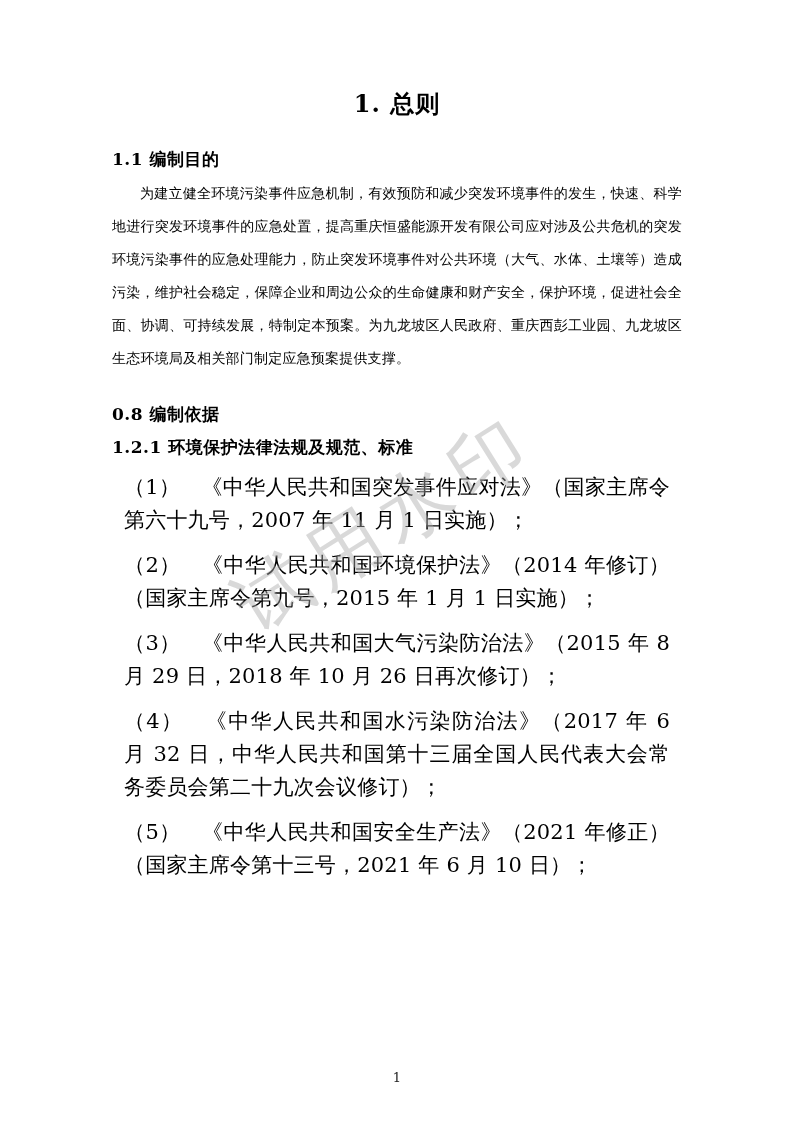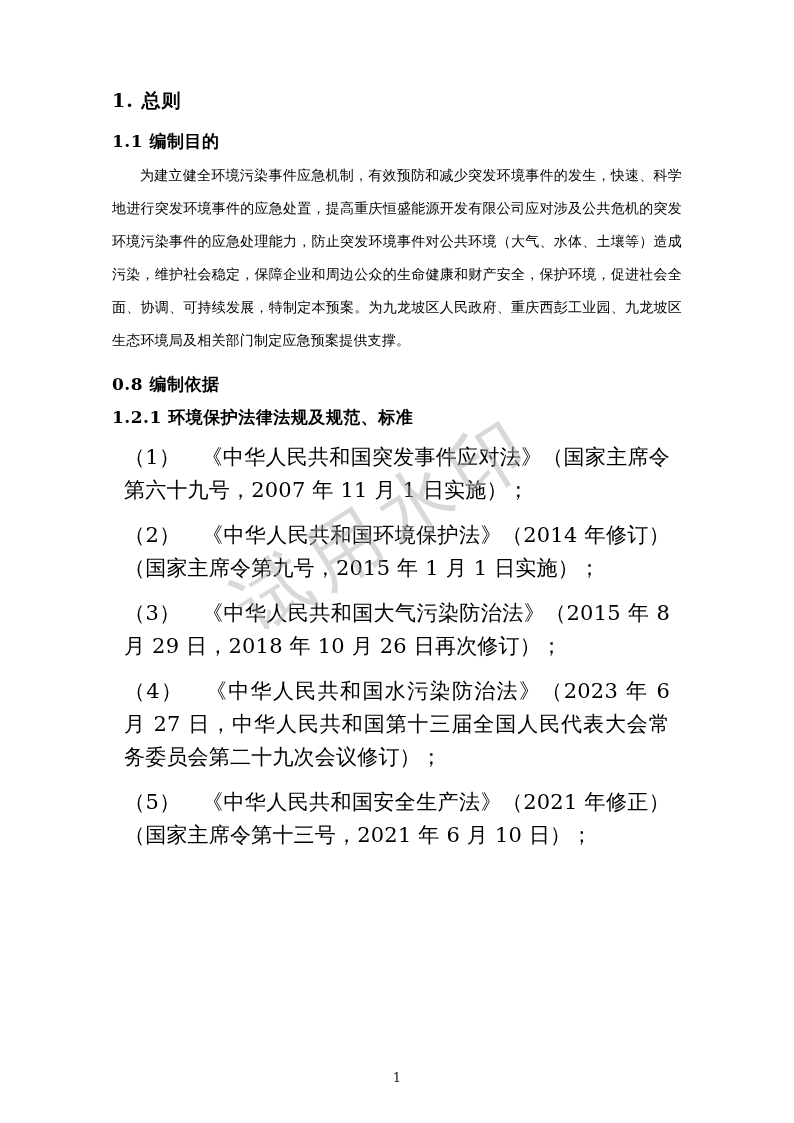--- a/index.html
+++ b/index.html
@@ -33,30 +33,31 @@
     z-index: 5;
     color: rgba(170,170,170,0.45);
     font-family: "DejaVu Serif", "Liberation Serif", serif;
     font-size: 74px;
     letter-spacing: 10px;
     transform: rotate(-32deg);
     white-space: nowrap;
     font-weight: 500;
   }
   .doc-title {
-    font-size: 19px;
+    text-align: center;
+    font-size: 24px;
     font-weight: bold;
     letter-spacing: 1px;
     margin: 0 0 14px 0;
     font-family: "DejaVu Serif", "Liberation Serif", serif;
   }
   h2.heading2 {
     font-size: 17px;
     font-weight: bold;
-    margin: 16px 0 6px 0;
+    margin: 28px 0 6px 0;
     letter-spacing: 0.5px;
     font-family: "DejaVu Serif", "Liberation Serif", serif;
   }
   h3.heading3 {
     font-size: 17px;
     font-weight: bold;
     margin: 10px 0 6px 0;
     letter-spacing: 0.5px;
     font-family: "DejaVu Serif", "Liberation Serif", serif;
   }
@@ -109,20 +110,20 @@
 
     <p class="para indent">为建立健全环境污染事件应急机制，有效预防和减少突发环境事件的发生，快速、科学地进行突发环境事件的应急处置，提高重庆恒盛能源开发有限公司应对涉及公共危机的突发环境污染事件的应急处理能力，防止突发环境事件对公共环境（大气、水体、土壤等）造成污染，维护社会稳定，保障企业和周边公众的生命健康和财产安全，保护环境，促进社会全面、协调、可持续发展，特制定本预案。为九龙坡区人民政府、重庆西彭工业园、九龙坡区生态环境局及相关部门制定应急预案提供支撑。</p>
 
     <h2 class="heading2">0.8 编制依据</h2>
 
     <h3 class="heading3">1.2.1 环境保护法律法规及规范、标准</h3>
 
     <p class="listitem">（1）　《中华人民共和国突发事件应对法》（国家主席令第六十九号，2007 年 11 月 1 日实施）；</p>
     <p class="listitem">（2）　《中华人民共和国环境保护法》（2014 年修订）（国家主席令第九号，2015 年 1 月 1 日实施）；</p>
     <p class="listitem">（3）　《中华人民共和国大气污染防治法》（2015 年 8 月 29 日，2018 年 10 月 26 日再次修订）；</p>
-    <p class="listitem">（4）　《中华人民共和国水污染防治法》（2023 年 6 月 27 日，中华人民共和国第十三届全国人民代表大会常务委员会第二十九次会议修订）；</p>
+    <p class="listitem">（4）　《中华人民共和国水污染防治法》（2017 年 6 月 32 日，中华人民共和国第十三届全国人民代表大会常务委员会第二十九次会议修订）；</p>
     <p class="listitem">（5）　《中华人民共和国安全生产法》（2021 年修正）（国家主席令第十三号，2021 年 6 月 10 日）；</p>
 
   </div>
 
 </div>
 
 <div class="page-number">1</div>
 
 </body></html>

